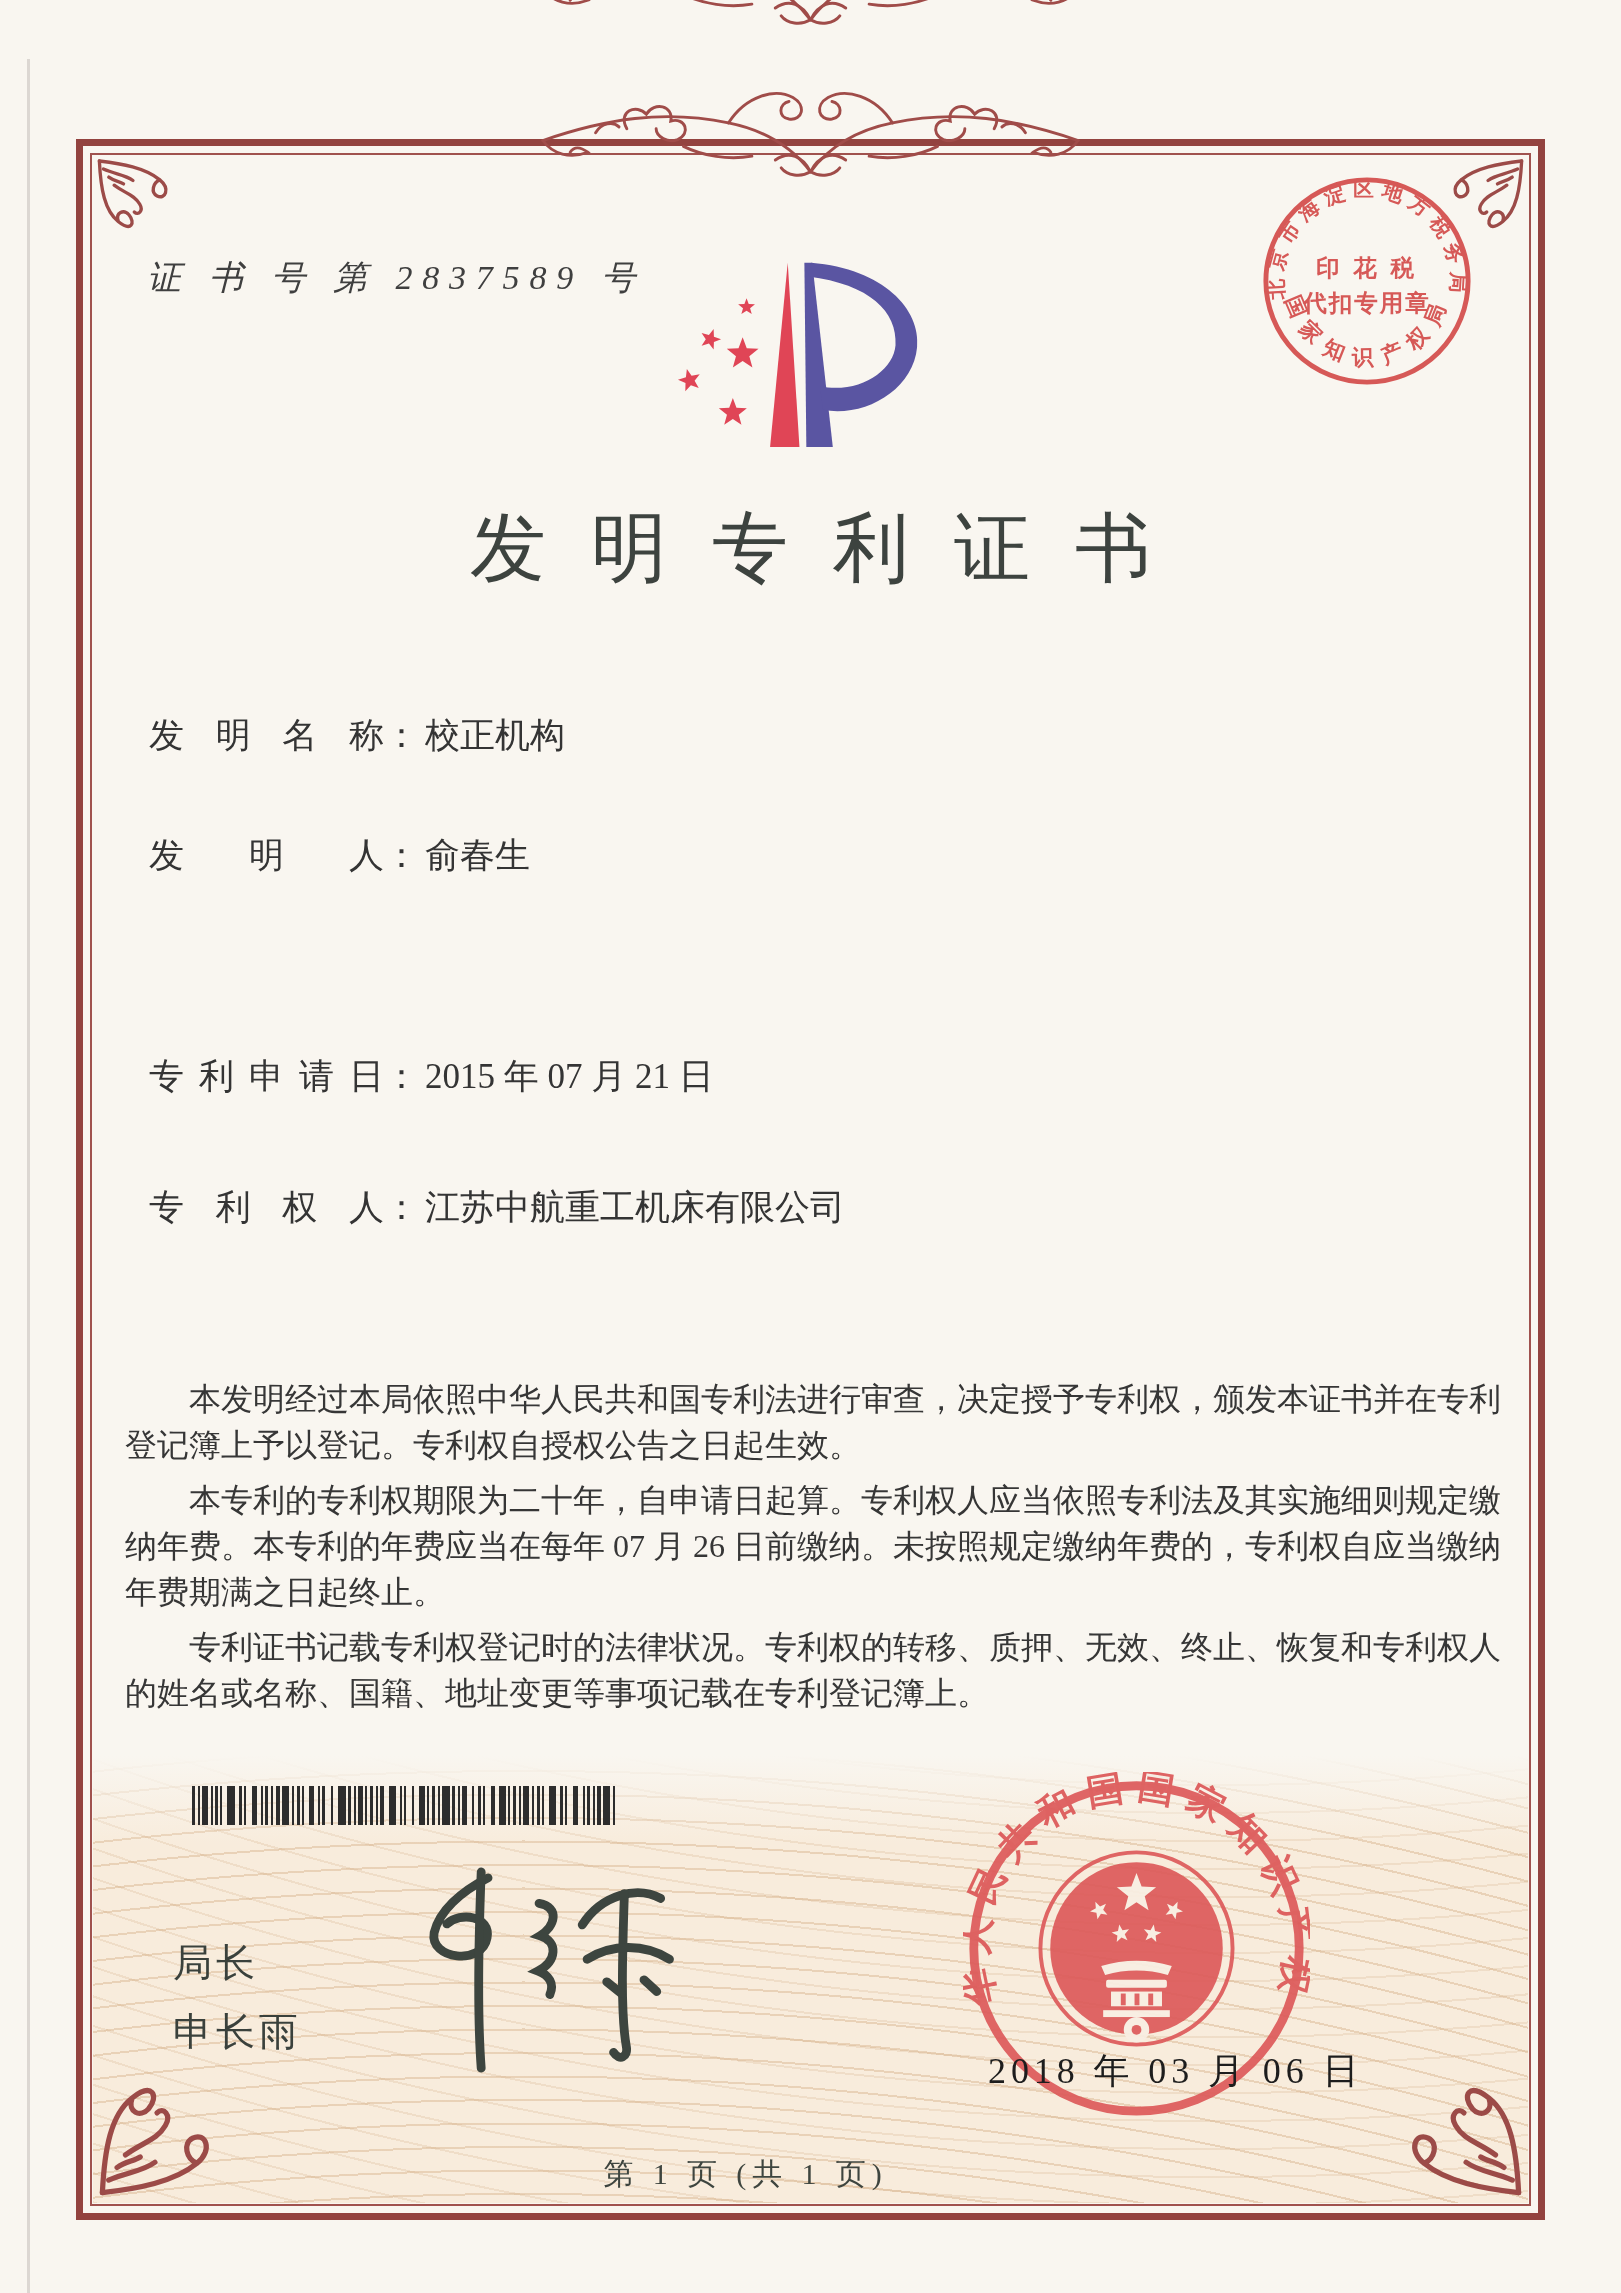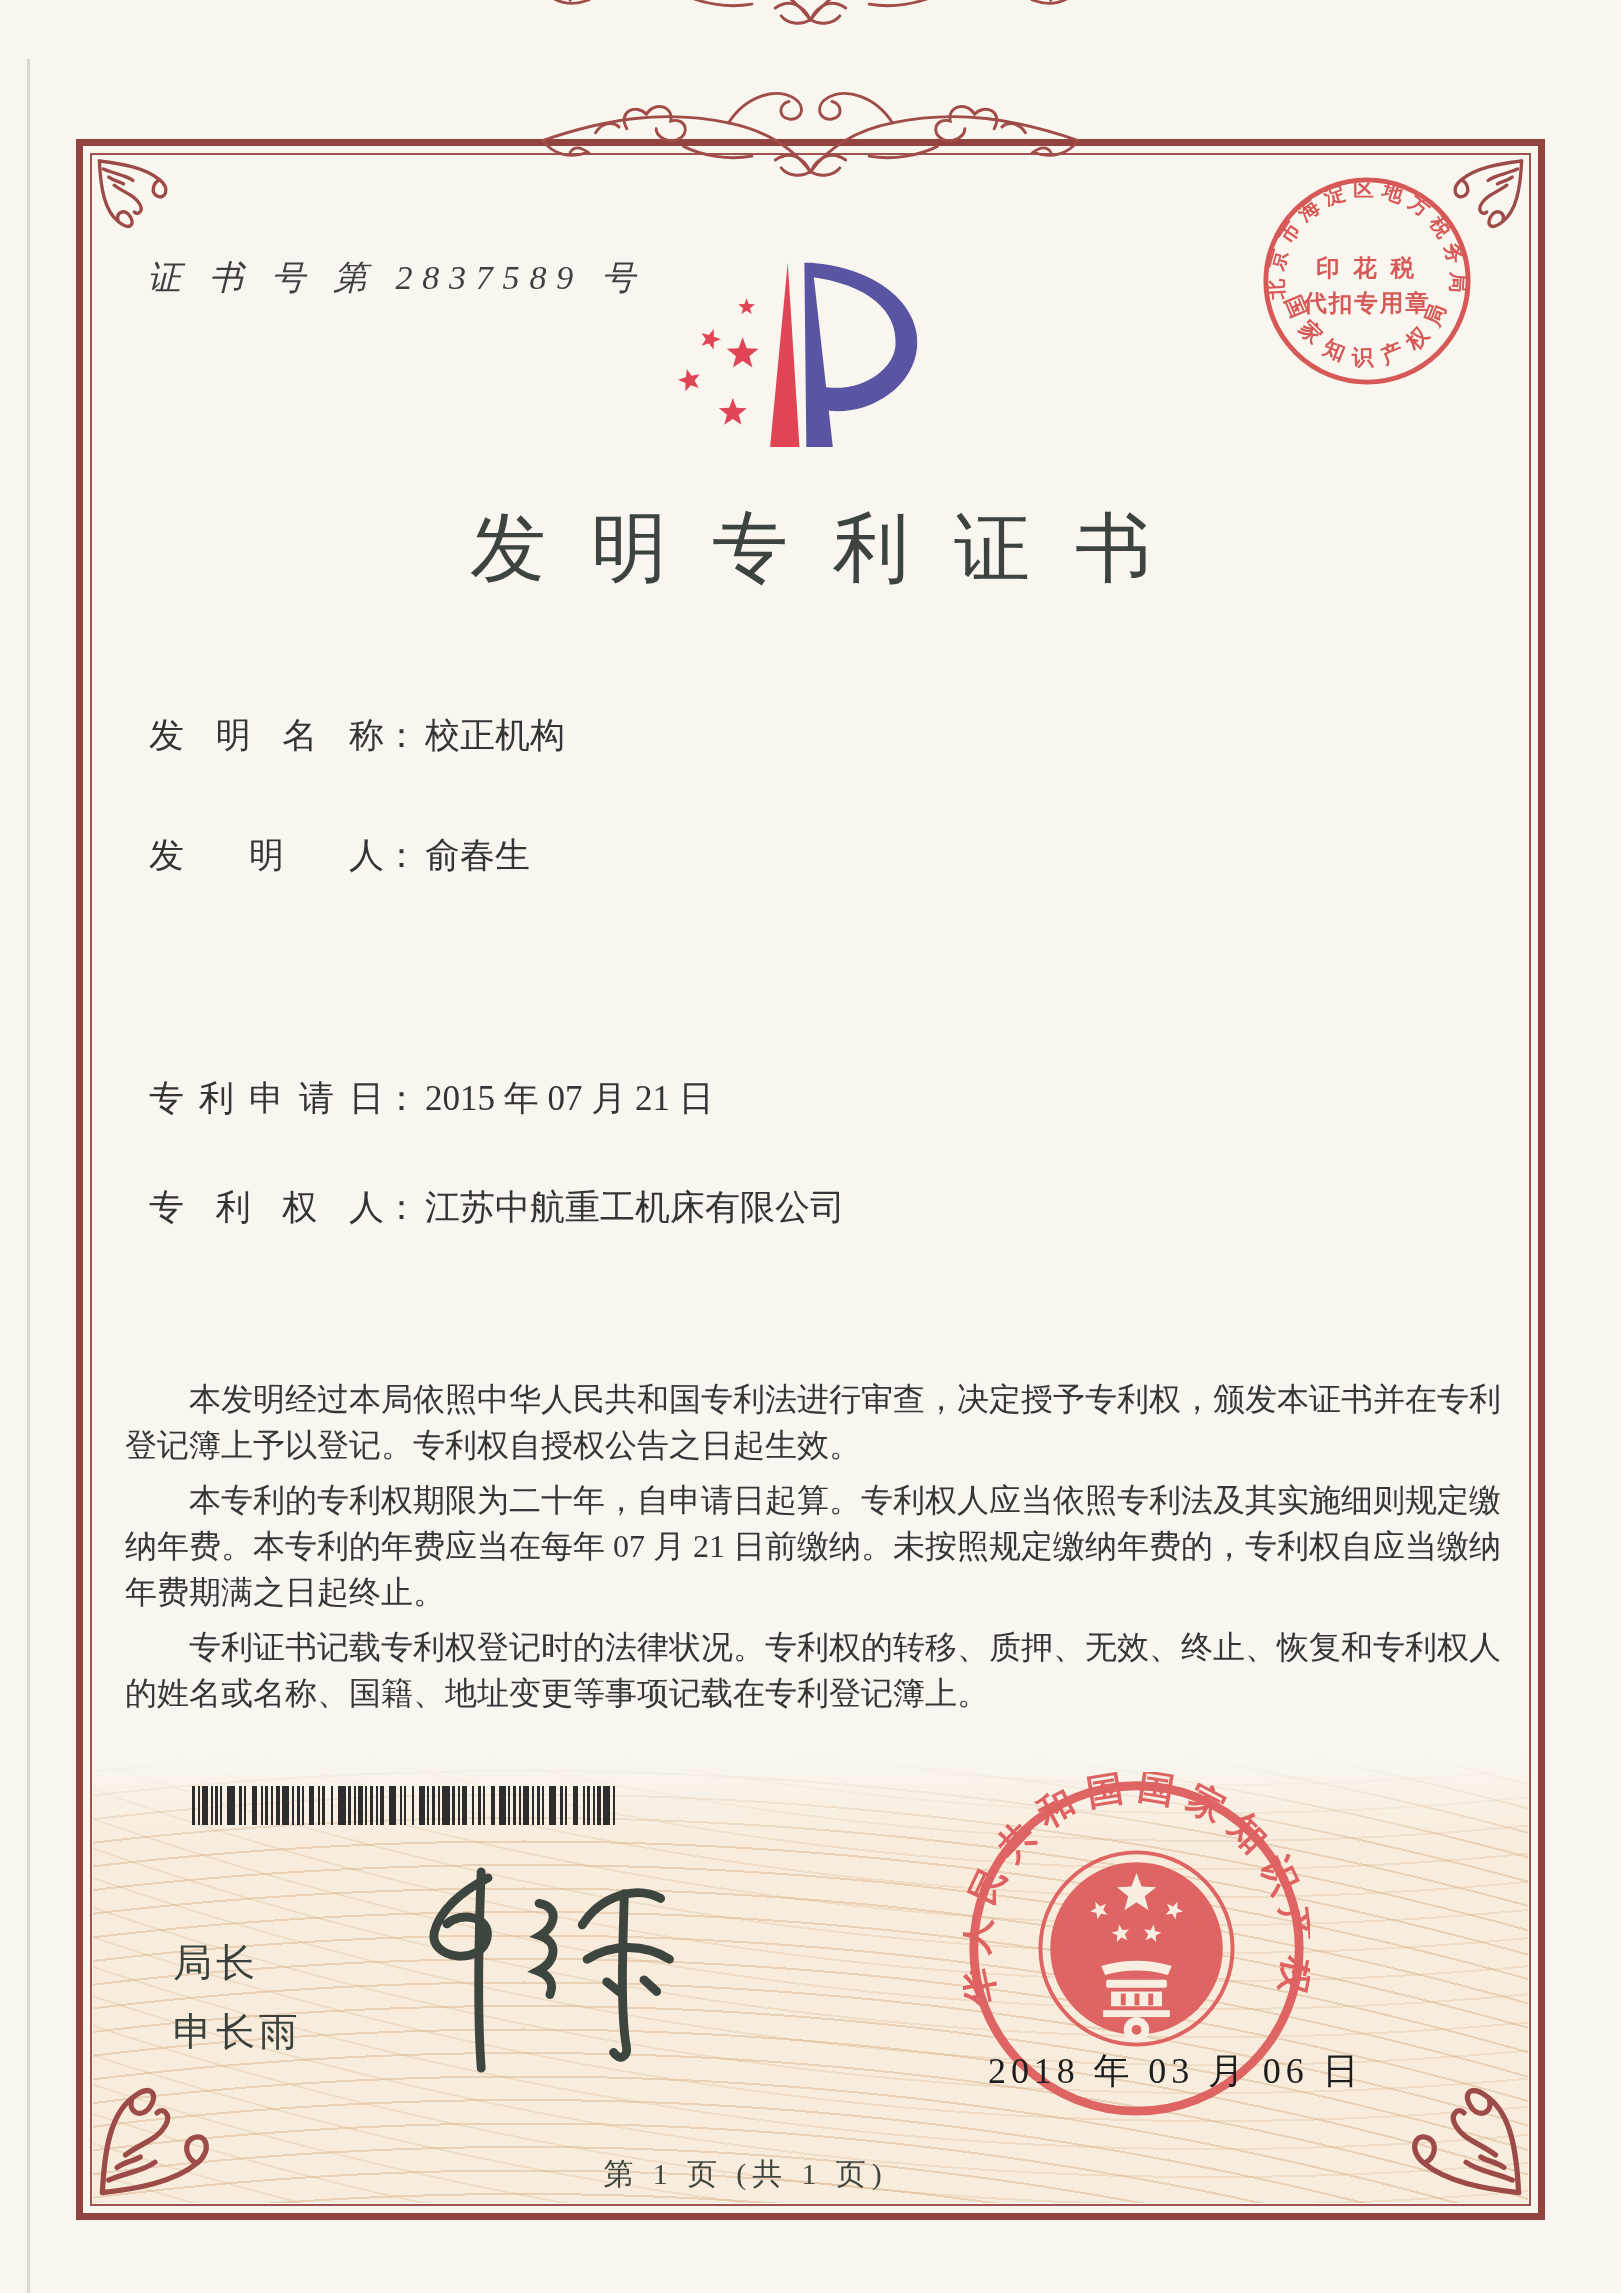--- a/index.html
+++ b/index.html
@@ -141,31 +141,31 @@
 
   <div class="title">发明专利证书</div>
 
   <div class="fields">
     <div class="field" style="top:120px">
       <span class="flabel">发明人</span><span class="fcolon">：</span><span>俞春生</span>
     </div>
     <div class="field" style="top:0">
       <span class="flabel">发明名称</span><span class="fcolon">：</span><span>校正机构</span>
     </div>
-    <div class="field" style="top:363px">
+    <div class="field" style="top:341px">
       <span class="flabel">专利申请日</span><span class="fcolon">：</span><span>2015 年 07 月 21 日</span>
     </div>
     <div class="field" style="top:472px">
       <span class="flabel">专利权人</span><span class="fcolon">：</span><span>江苏中航重工机床有限公司</span>
     </div>
   </div>
 
   <div class="paragraphs">
     <p>本发明经过本局依照中华人民共和国专利法进行审查，决定授予专利权，颁发本证书并在专利登记簿上予以登记。专利权自授权公告之日起生效。</p>
-    <p>本专利的专利权期限为二十年，自申请日起算。专利权人应当依照专利法及其实施细则规定缴纳年费。本专利的年费应当在每年 07 月 21 日前缴纳。未按照规定缴纳年费的，专利权自应当缴纳年费期满之日起终止。</p>
+    <p>本专利的专利权期限为二十年，自申请日起算。专利权人应当依照专利法及其实施细则规定缴纳年费。本专利的年费应当在每年 07 月 26 日前缴纳。未按照规定缴纳年费的，专利权自应当缴纳年费期满之日起终止。</p>
     <p>专利证书记载专利权登记时的法律状况。专利权的转移、质押、无效、终止、恢复和专利权人的姓名或名称、国籍、地址变更等事项记载在专利登记簿上。</p>
   </div>
 
   <div class="barcode"><span style="width:2.9px;margin-right:2.9px"></span><span style="width:2px;margin-right:2px"></span><span style="width:5.9px;margin-right:2.9px"></span><span style="width:2px;margin-right:2.9px"></span><span style="width:2.9px;margin-right:2px"></span><span style="width:2px;margin-right:4.9px"></span><span style="width:7.8px;margin-right:3.9px"></span><span style="width:2.9px;margin-right:2px"></span><span style="width:2px;margin-right:5.9px"></span><span style="width:4.9px;margin-right:4.9px"></span><span style="width:2px;margin-right:2px"></span><span style="width:2.9px;margin-right:2.9px"></span><span style="width:2px;margin-right:2.9px"></span><span style="width:3.9px;margin-right:2px"></span><span style="width:6.9px;margin-right:2.9px"></span><span style="width:2px;margin-right:2.9px"></span><span style="width:2.9px;margin-right:2px"></span><span style="width:2px;margin-right:4.9px"></span><span style="width:5.9px;margin-right:3.9px"></span><span style="width:2px;margin-right:2px"></span><span style="width:2.9px;margin-right:5.9px"></span><span style="width:2px;margin-right:4.9px"></span><span style="width:7.8px;margin-right:2px"></span><span style="width:2.9px;margin-right:2.9px"></span><span style="width:2px;margin-right:2.9px"></span><span style="width:4.9px;margin-right:2px"></span><span style="width:2px;margin-right:2.9px"></span><span style="width:2.9px;margin-right:2.9px"></span><span style="width:2px;margin-right:2px"></span><span style="width:3.9px;margin-right:4.9px"></span><span style="width:6.9px;margin-right:3.9px"></span><span style="width:2px;margin-right:2px"></span><span style="width:2.9px;margin-right:5.9px"></span><span style="width:2px;margin-right:4.9px"></span><span style="width:5.9px;margin-right:2px"></span><span style="width:2px;margin-right:2.9px"></span><span style="width:2.9px;margin-right:2.9px"></span><span style="width:2px;margin-right:2px"></span><span style="width:7.8px;margin-right:2.9px"></span><span style="width:2.9px;margin-right:2.9px"></span><span style="width:2px;margin-right:2px"></span><span style="width:4.9px;margin-right:4.9px"></span><span style="width:2px;margin-right:3.9px"></span><span style="width:2.9px;margin-right:2px"></span><span style="width:2px;margin-right:5.9px"></span><span style="width:3.9px;margin-right:4.9px"></span><span style="width:6.9px;margin-right:2px"></span><span style="width:2px;margin-right:2.9px"></span><span style="width:2.9px;margin-right:2.9px"></span><span style="width:2px;margin-right:2px"></span><span style="width:5.9px;margin-right:2.9px"></span><span style="width:2px;margin-right:2.9px"></span><span style="width:2.9px;margin-right:2px"></span><span style="width:2px;margin-right:4.9px"></span><span style="width:7.8px;margin-right:3.9px"></span><span style="width:2.9px;margin-right:2px"></span><span style="width:2px;margin-right:5.9px"></span><span style="width:4.9px;margin-right:4.9px"></span><span style="width:2px;margin-right:2px"></span><span style="width:2.9px;margin-right:2.9px"></span><span style="width:2px;margin-right:2.9px"></span><span style="width:3.9px;margin-right:2px"></span><span style="width:6.9px;margin-right:2.9px"></span><span style="width:2px;margin-right:2.9px"></span></div>
 
   <div class="signer-title">局长</div>
   <div class="signer-name">申长雨</div>
 
   <svg class="signature" viewBox="0 0 310 220">
     <g fill="none" stroke="#3d453f" stroke-width="9" stroke-linecap="round">

